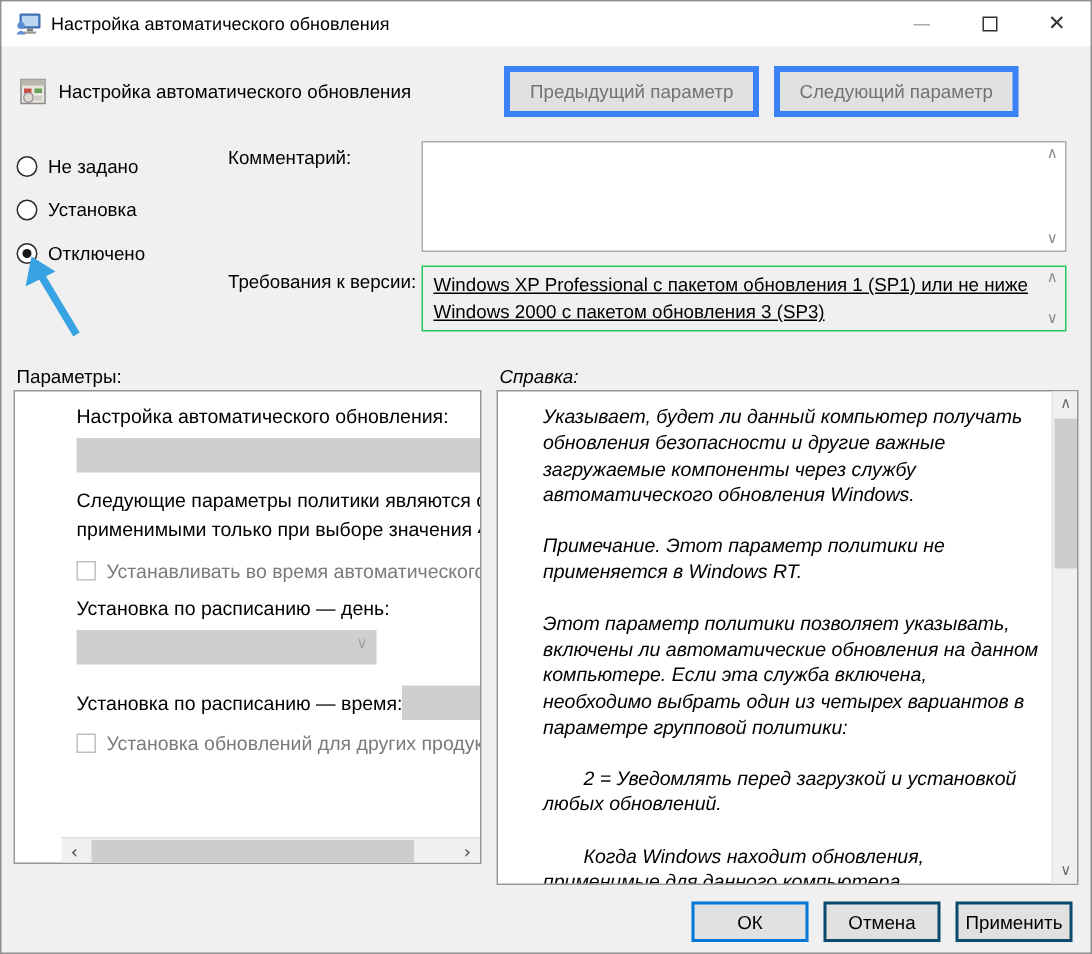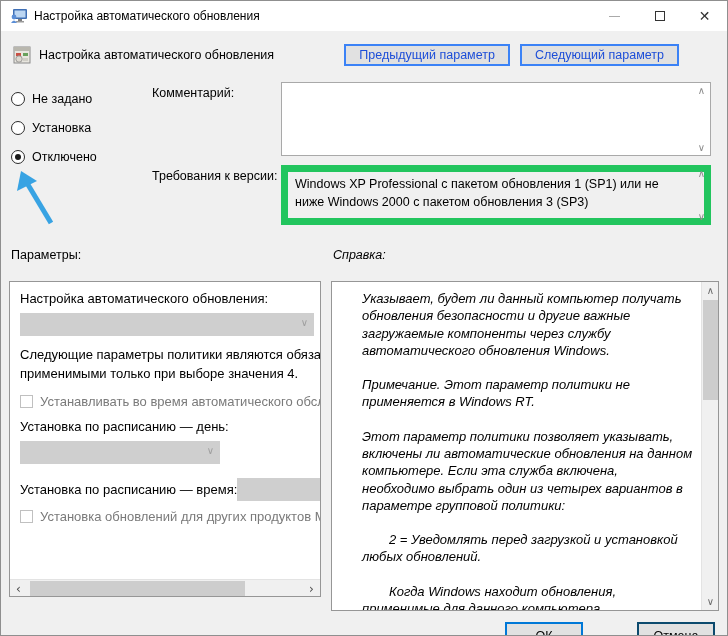--- a/index.html
+++ b/index.html
@@ -15,45 +15,45 @@
   .titlebar .title{ font-size:12px; color:#000; flex:1 1 auto; white-space:nowrap; }
   .caption-btn{ width:45px; height:29px; display:flex; align-items:center; justify-content:center; cursor:default; }
   .cap-min{ width:11px; height:0; border-top:1px solid #aaaaaa; }
   .cap-max{ width:10px; height:10px; border:1px solid #333; }
   .cap-close{ font-size:14px; color:#333; line-height:1; font-family:"DejaVu Sans",sans-serif; }
   
   .header{ display:flex; align-items:center; padding:13px 8px 12px 8px; }
   .header .setting-icon{ width:18px; height:18px; margin:0 8px 0 4px; flex:0 0 auto; }
   .header .setting-name{ flex:1 1 auto; font-size:12.5px; white-space:nowrap; }
   .hdr-btn{
-    height:22px; padding:0 13px; background:#e1e1e1; border:2px solid #3b82f6;
-    font-size:12.5px; margin-left:10px; font-family:inherit; color:#1d4ed8;
+    height:34px; padding:0 13px; background:#e1e1e1; border:4px solid #3b82f6;
+    font-size:12.5px; margin-left:10px; font-family:inherit; color:#737373;
   }
   .hdr-btn-wrap{ margin-right:40px; display:flex; }
   
   .top{ display:flex; padding:4px 16px 0 10px;gap:35px; }
   .radios{ width:106px; padding-top:10px; flex:0 0 auto; }
   .radio-row{ display:flex; align-items:center; margin-bottom:15px; }
   .radio{ width:14px; height:14px; border:1px solid #2b2b2b; border-radius:50%; margin-right:7px; background:#fff; position:relative; flex:0 0 auto; }
   .radio.checked::after{ content:""; position:absolute; left:3px; top:3px; width:6px; height:6px; border-radius:50%; background:#1a1a1a; }
   .fields{ flex:1 1 auto; }
   .field-row{ display:flex; margin-bottom:9px; }
   .field-label{ width:129px; flex:0 0 auto; padding-top:4px; white-space:nowrap; }
   .boxwrap{ flex:1 1 auto; position:relative; }
   .comment-box{ height:74px; background:#fff; border:1px solid #a9a9a9; padding:3px 22px 3px 6px; }
-  .version-box{ height:60px; background:#f0f0f0; border:7px solid #22c55e; padding:3px 22px 3px 7px; line-height:1.45; font-size:12.5px; }
+  .version-box{ height:44px; background:#f0f0f0; border:1px solid #22c55e; padding:3px 22px 3px 7px; line-height:1.45; font-size:12.5px;text-decoration:underline; }
   .mini-scroll{ position:absolute; top:1px; right:1px; bottom:1px; width:17px; display:flex; flex-direction:column; justify-content:space-between; align-items:center; }
   .mini-scroll .chev{ font-size:10px; color:#8c8c8c; line-height:15px; font-family:"DejaVu Sans",sans-serif; }
   
   .middle{ display:flex; padding:12px 8px 0 8px; }
   .col-left{ width:312px; flex:0 0 auto; margin-right:10px; }
   .col-right{ flex:1 1 auto;font-style:italic; }
-  .sec-label{ padding:2px 0 19px 2px; }
+  .sec-label{ padding:2px 0 2px 2px; }
   .panel{ background:#fff; border:1px solid #969696; }
-  .params-panel{ height:316px; display:flex; flex-direction:column; }
+  .params-panel{ height:316px; display:flex; flex-direction:column;padding-left:31px; }
   .params-clip{ flex:1 1 auto; overflow:hidden; padding:9px 0 0 10px; position:relative; }
   .params-inner{ width:440px; }
   .p-label{ font-size:13px; margin-bottom:7px; }
   .combo{ position:relative; height:23px; background:#cfcfcf; margin-bottom:10px; }
   .combo .dd-chev{ position:absolute; right:6px; top:4px; font-size:10px; color:#9f9f9f; font-family:"DejaVu Sans",sans-serif; }
   .combo.w-main{ width:294px; }
   .combo.w-day{ width:200px; }
   .note{ width:442px; font-size:13px; line-height:1.45; margin:4px 0 10px 0; }
   .chk-row{ display:flex; align-items:center; margin:8px 0 10px 0; white-space:nowrap; color:#7a7a7a; font-size:13px; }
   .chk{ width:13px; height:13px; background:#fff; border:1px solid #c0c0c0; margin-right:7px; flex:0 0 auto; }
@@ -69,21 +69,21 @@
   .help-panel{ height:330px; display:flex; }
   .help-text{ flex:1 1 auto; overflow:hidden; padding:8px 8px 0 10px; font-size:13px; line-height:1.33; }
   .help-text p{ margin-bottom:17px;margin-left:20px; }
   .help-text p.indent{ text-indent:27px; }
   .vscroll{ width:17px; flex:0 0 auto; background:#f0f0f0; position:relative; border-left:1px solid #e3e3e3; }
   .vscroll .arr{ position:absolute; left:0; width:17px; height:17px; display:flex; align-items:center; justify-content:center; color:#6a6a6a; font-size:10px; font-family:"DejaVu Sans",sans-serif; }
   .vscroll .arr.up{ top:0; }
   .vscroll .arr.down{ bottom:0; }
   .vthumb{ position:absolute; left:1px; top:18px; width:15px; height:100px; background:#cdcdcd; }
   
-  .footer{ display:flex; justify-content:flex-end; padding:11px 12px 0 0;gap:44px; }
+  .footer{ display:flex; justify-content:flex-end; padding:11px 12px 0 0; }
   .btn{ min-width:78px; height:27px; background:#e1e1e1; border:2px solid #0c4a6e; font-size:12.5px; margin-left:10px; font-family:inherit; color:#000; }
   .btn.default{ border:2px solid #0078d7; }
   
   .annot{ position:absolute; left:12px; top:168px; pointer-events:none; }
 </style>
 </head>
 <body>
 
 <div class="window">
 
@@ -221,20 +221,21 @@
           <span class="vthumb"></span>
           <span class="arr down">∨</span>
         </div>
       </div>
     </div>
   </div>
 
   <div class="footer">
     <button class="btn default">ОК</button>
     <button class="btn">Отмена</button>
+    <button class="btn">Применить</button>
   </div>
 
   <svg class="annot" width="48" height="60" viewBox="0 0 48 60">
     <line x1="38" y1="54" x2="14" y2="14" stroke="#38a3e3" stroke-width="5"></line>
     <polygon points="8,2 24,12 4,22" fill="#38a3e3"></polygon>
   </svg>
 
 </div>
 
 </body></html>

